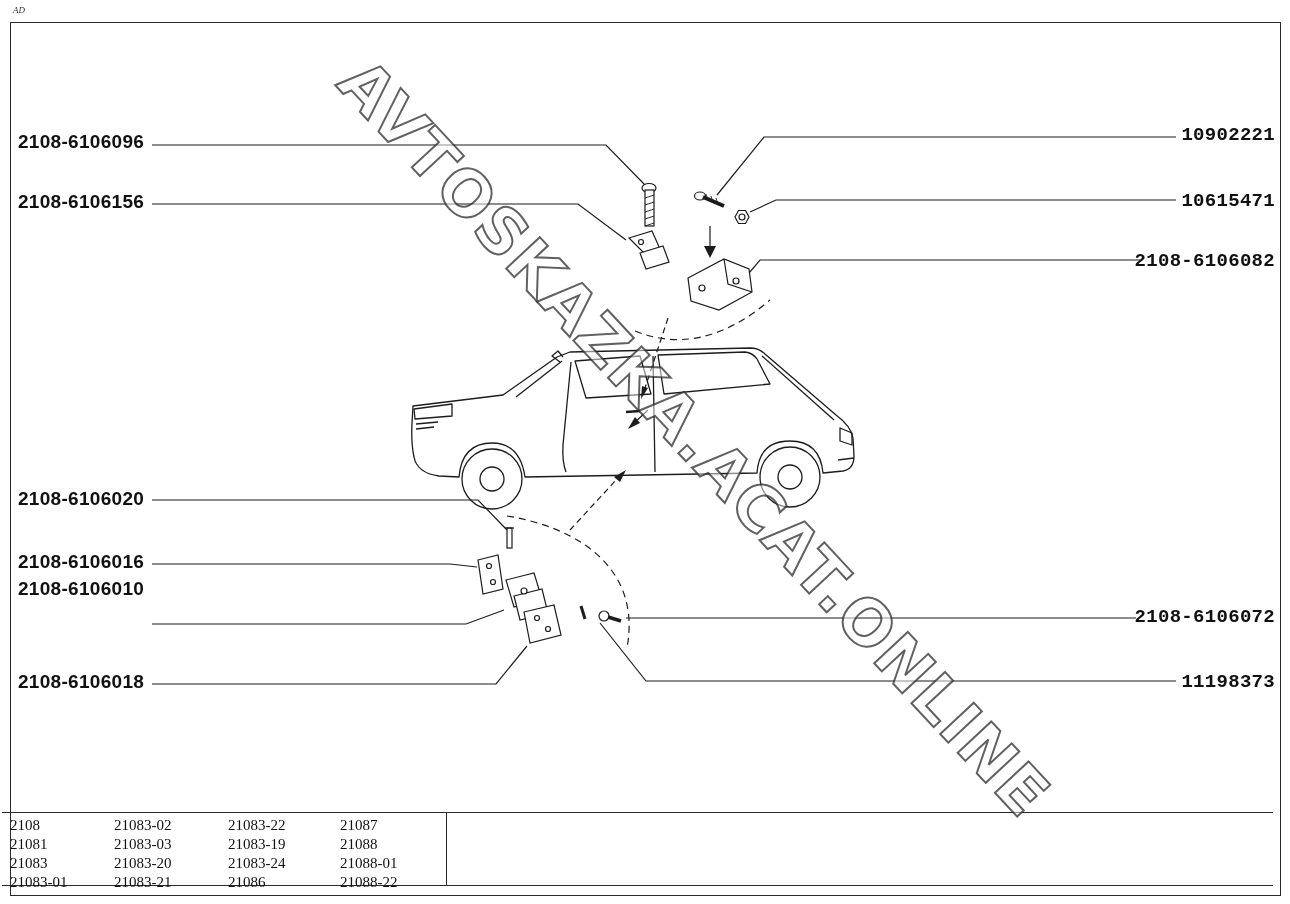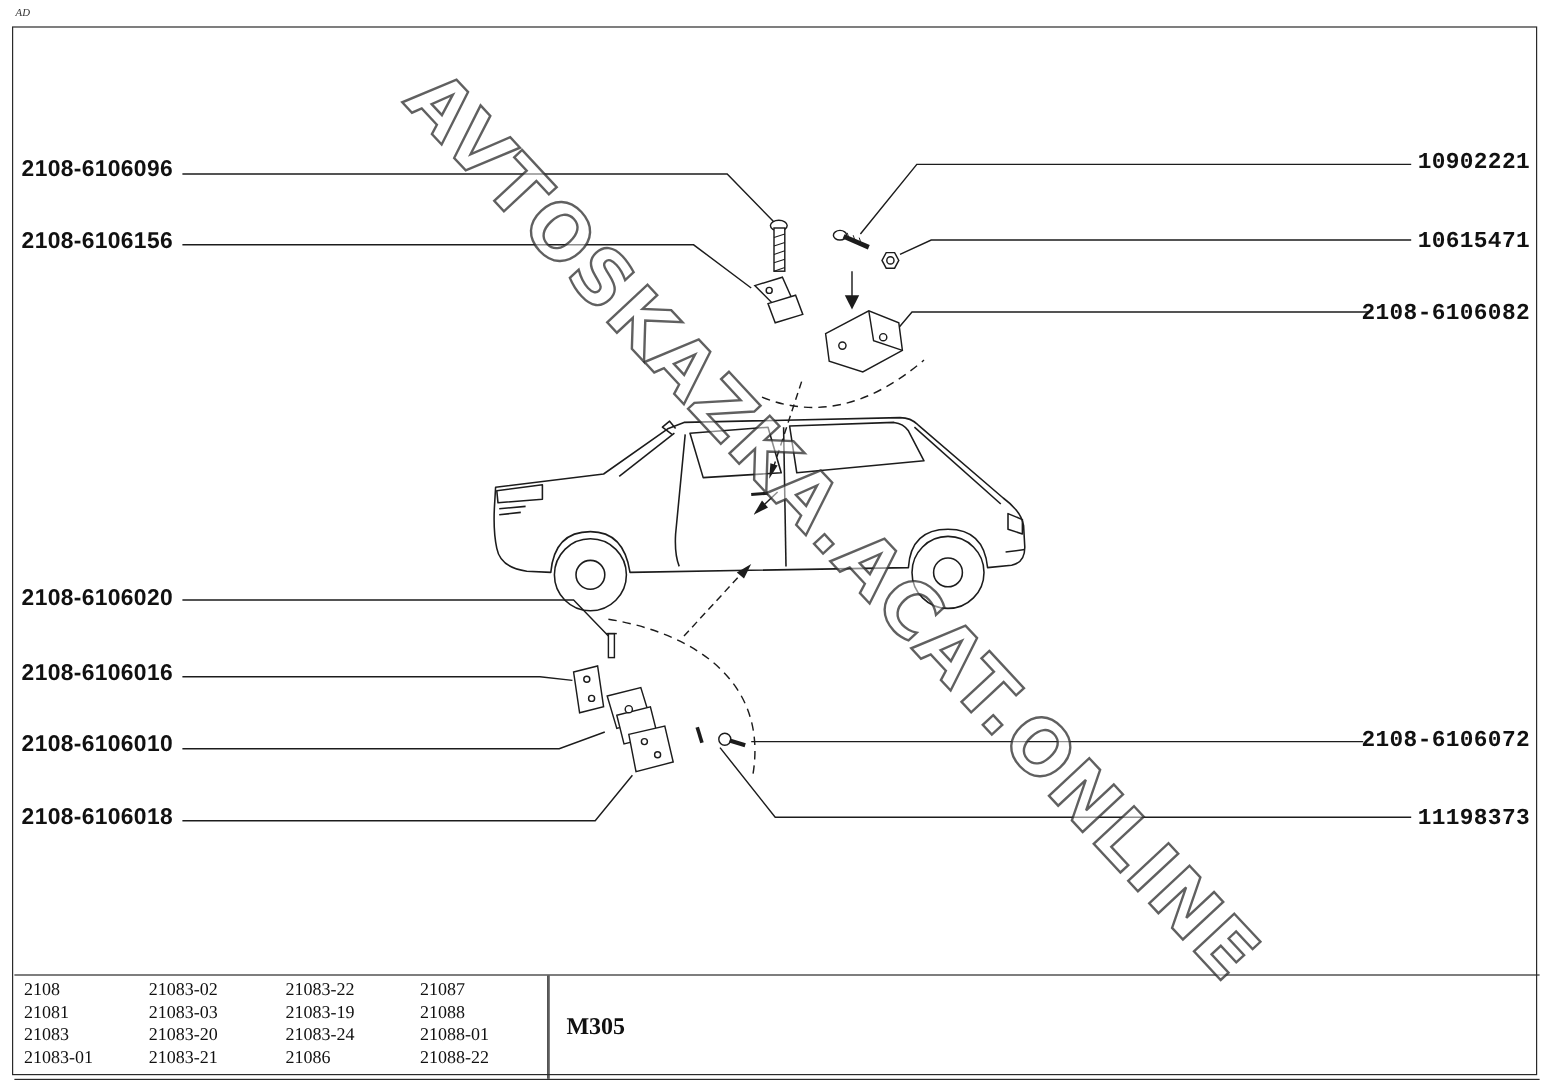--- a/index.html
+++ b/index.html
@@ -4,21 +4,21 @@
 <style>
   * { margin:0; padding:0; box-sizing:border-box; }
   html,body { background:#ffffff; }
   body { font-family:"Liberation Sans",sans-serif; }
   .page { position:relative; width:1290px; height:904px; background:#ffffff; overflow:hidden; }
   .frame { position:absolute; left:10px; top:22px; width:1271px; height:874px; border:1px solid #2a2a2a; }
   .corner-mark { position:absolute; left:13px; top:5px; font:italic 9px "Liberation Serif",serif; color:#333; }
   .callout { position:absolute; font-size:19px; font-weight:600; color:#111; letter-spacing:.3px; white-space:nowrap; }
   .callout.right { text-align:right;font-family:Liberation Mono, monospace; }
   svg.drawing, svg.watermark { position:absolute; left:0; top:0; pointer-events:none; }
-  .footer { position:absolute; left:12px; top:812px; width:1271px; height:88px; display:flex; border-top:1px solid #2a2a2a; border-bottom:1px solid #2a2a2a; background:transparent; }
+  .footer { position:absolute; left:2px; top:812px; width:1271px; height:74px; display:flex; border-top:1px solid #2a2a2a; border-bottom:1px solid #2a2a2a; background:transparent; }
   .models { width:445px; border-right:1px solid #2a2a2a; padding:4px 0 0 8px; display:grid; grid-template-columns:104px 114px 112px 1fr; grid-auto-rows:19px; font:15px "Liberation Serif",serif; color:#111; }
   .title-cell { flex:1; display:flex; align-items:center; justify-content:center; font:bold 20px "Liberation Serif",serif; color:#111; }
   .code-cell { width:78px; border-left:1px solid #2a2a2a; display:flex; align-items:center; justify-content:center; font:bold 20px "Liberation Serif",serif; color:#111; }
 </style>
 </head>
 <body>
 
 <div class="page">
 
   <div class="corner-mark">AD</div>
@@ -130,21 +130,21 @@
       <path d="M628,429 L640,423 L635,417 Z" fill="#1c1c1c" stroke="none"></path>
       <path d="M570,530 L617,479" stroke-dasharray="6 4"></path>
       <path d="M626,470 L620,482 L614,477 Z" fill="#1c1c1c" stroke="none"></path>
     </g>
   </svg>
 
   <div class="callout left" style="left:18px;top:131px">2108-6106096</div>
   <div class="callout left" style="left:18px;top:191px">2108-6106156</div>
   <div class="callout left" style="left:18px;top:488px">2108-6106020</div>
   <div class="callout left" style="left:18px;top:551px">2108-6106016</div>
-  <div class="callout left" style="left:18px;top:610px">2108-6106010</div>
+  <div class="callout left" style="left:18px;top:578px">2108-6106010</div>
   <div class="callout left" style="left:18px;top:671px">2108-6106018</div>
 
   <div class="callout right" style="right:15px;top:124px">10902221</div>
   <div class="callout right" style="right:15px;top:190px">10615471</div>
   <div class="callout right" style="right:15px;top:250px">2108-6106082</div>
   <div class="callout right" style="right:15px;top:606px">2108-6106072</div>
   <div class="callout right" style="right:15px;top:671px">11198373</div>
 
   <div class="footer">
     <div class="models">
@@ -158,20 +158,19 @@
       <span>21088</span>
       <span>21083</span>
       <span>21083-20</span>
       <span>21083-24</span>
       <span>21088-01</span>
       <span>21083-01</span>
       <span>21083-21</span>
       <span>21086</span>
       <span>21088-22</span>
     </div>
-    <div class="code-cell">M305</div>
   </div>
 
   <svg class="watermark" width="1290" height="904" viewBox="0 0 1290 904">
     <text x="335" y="85" transform="rotate(47 335 85)" font-family="DejaVu Sans, sans-serif" font-size="63" font-weight="bold" letter-spacing="2" fill="#ffffff" fill-opacity="0.5" stroke="#2b2b2b" stroke-opacity="0.75" stroke-width="2">AVTOSKAZKA.ACAT.ONLINE</text>
   </svg>
 
 </div>
 
 </body></html>

